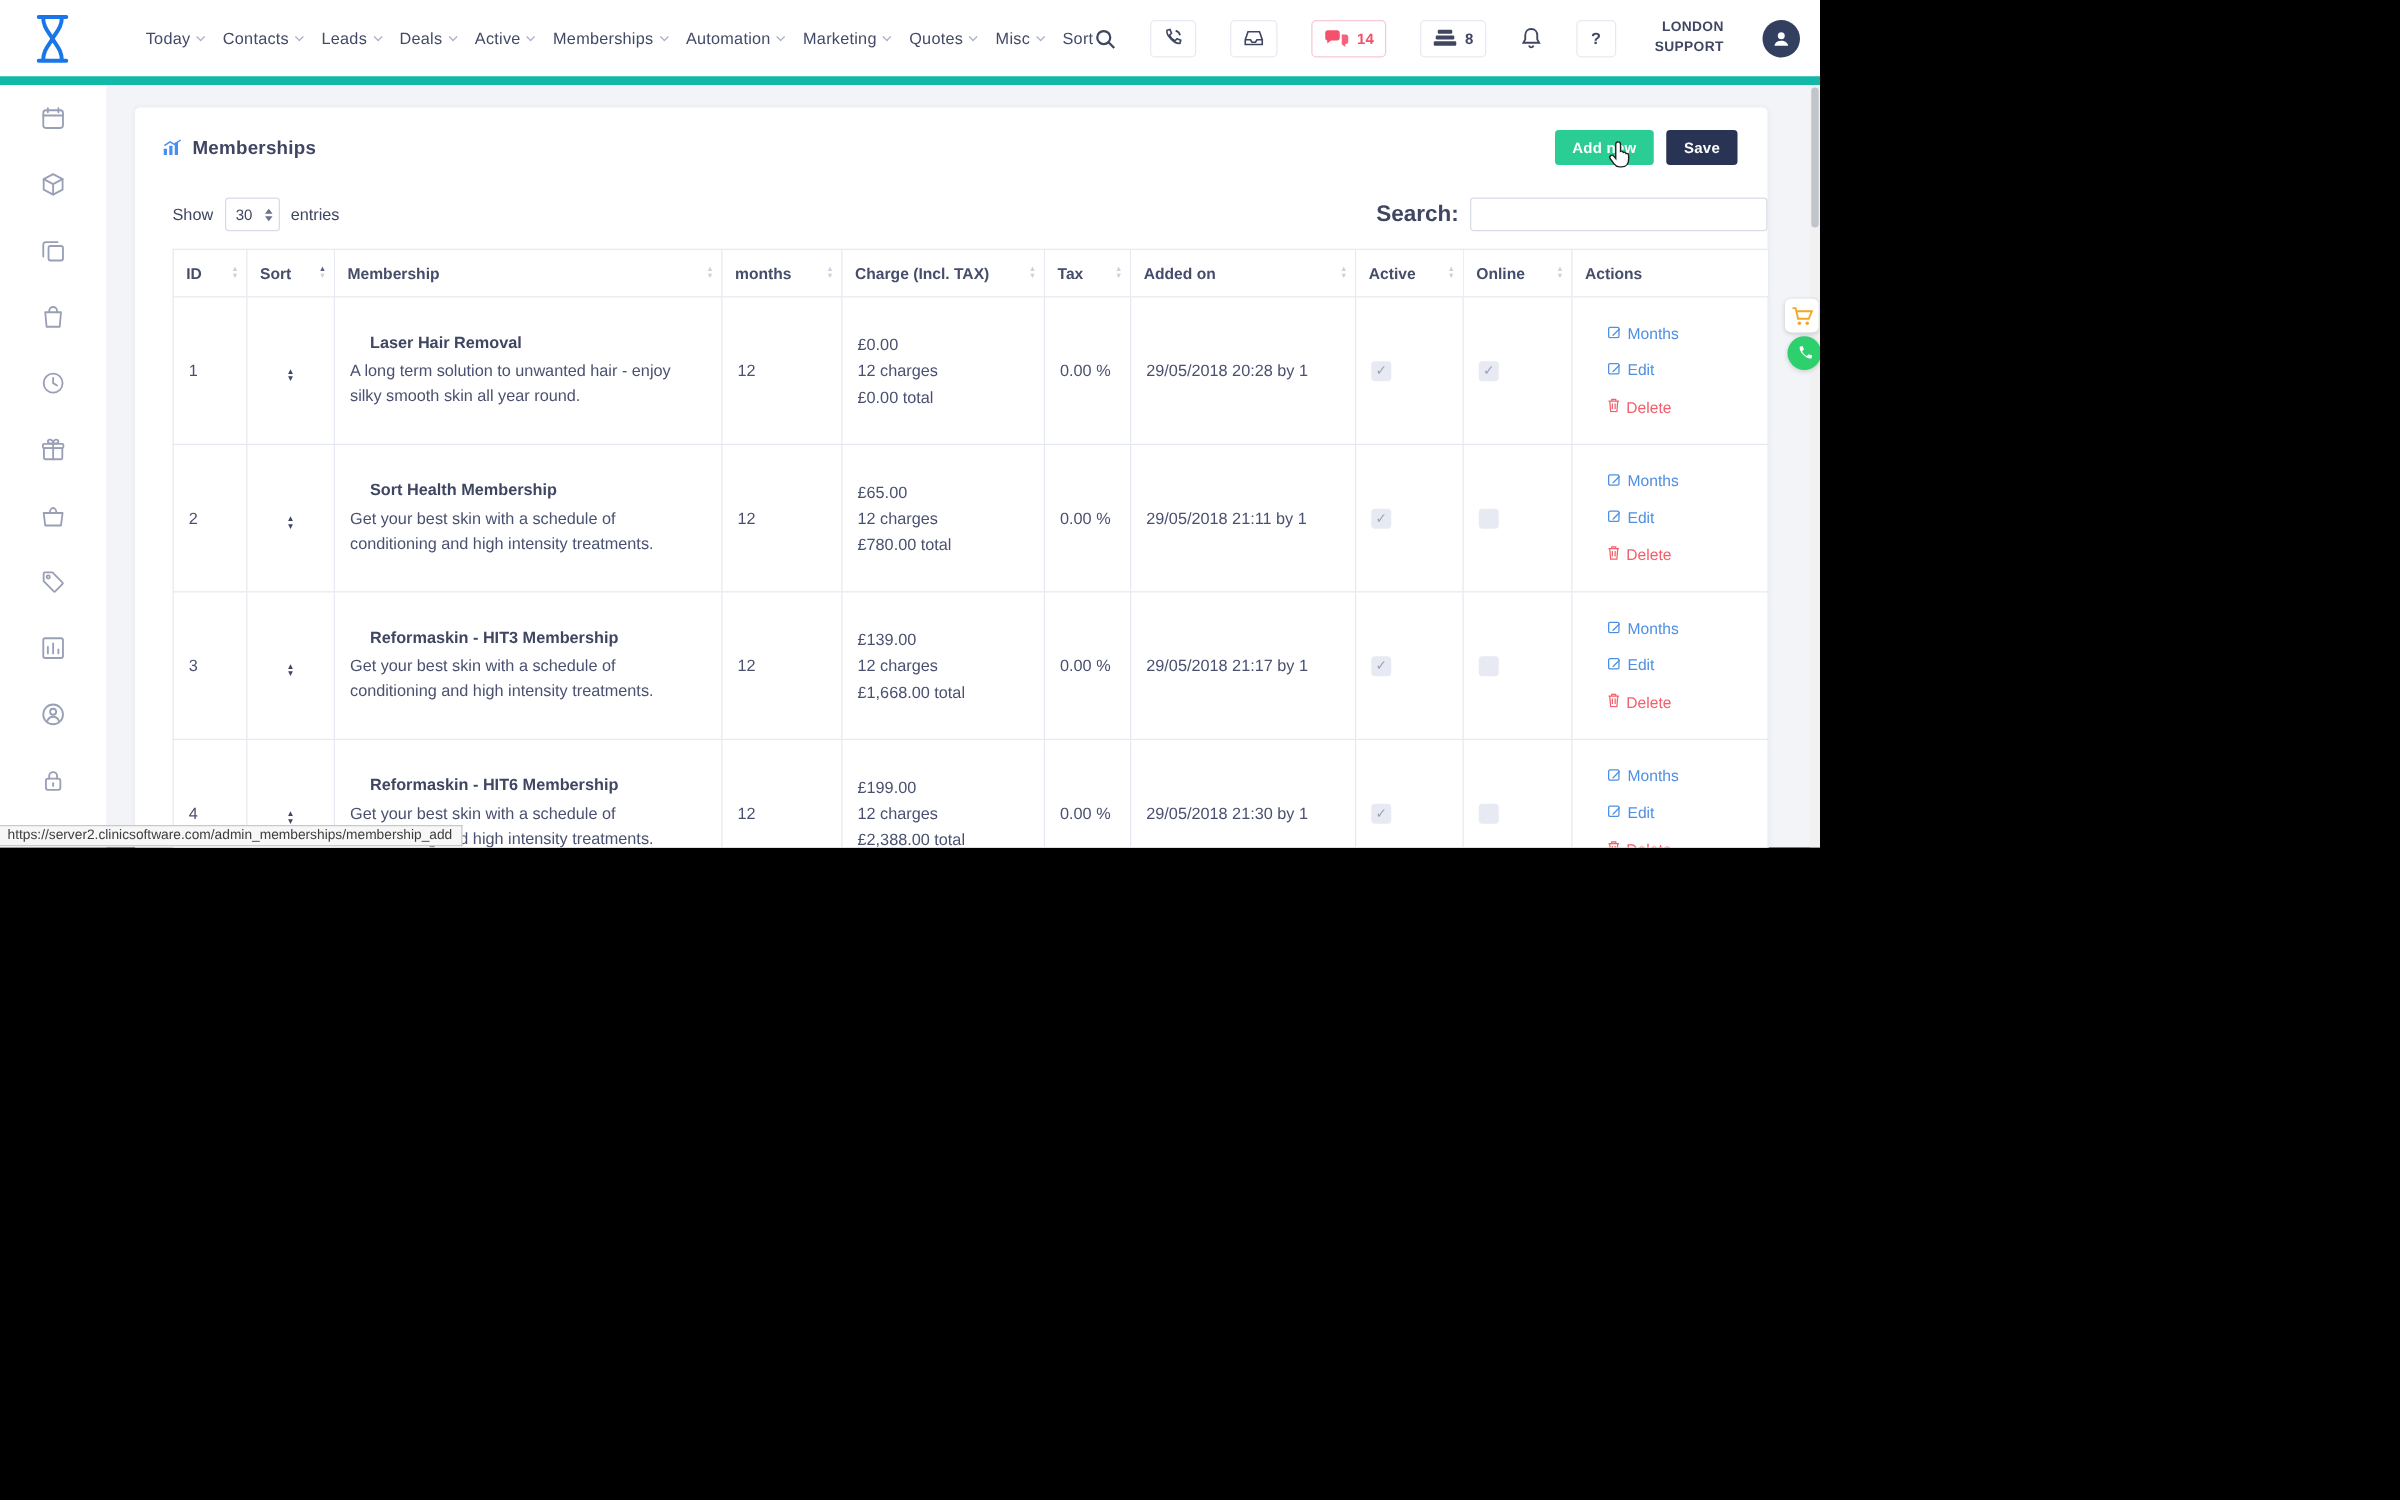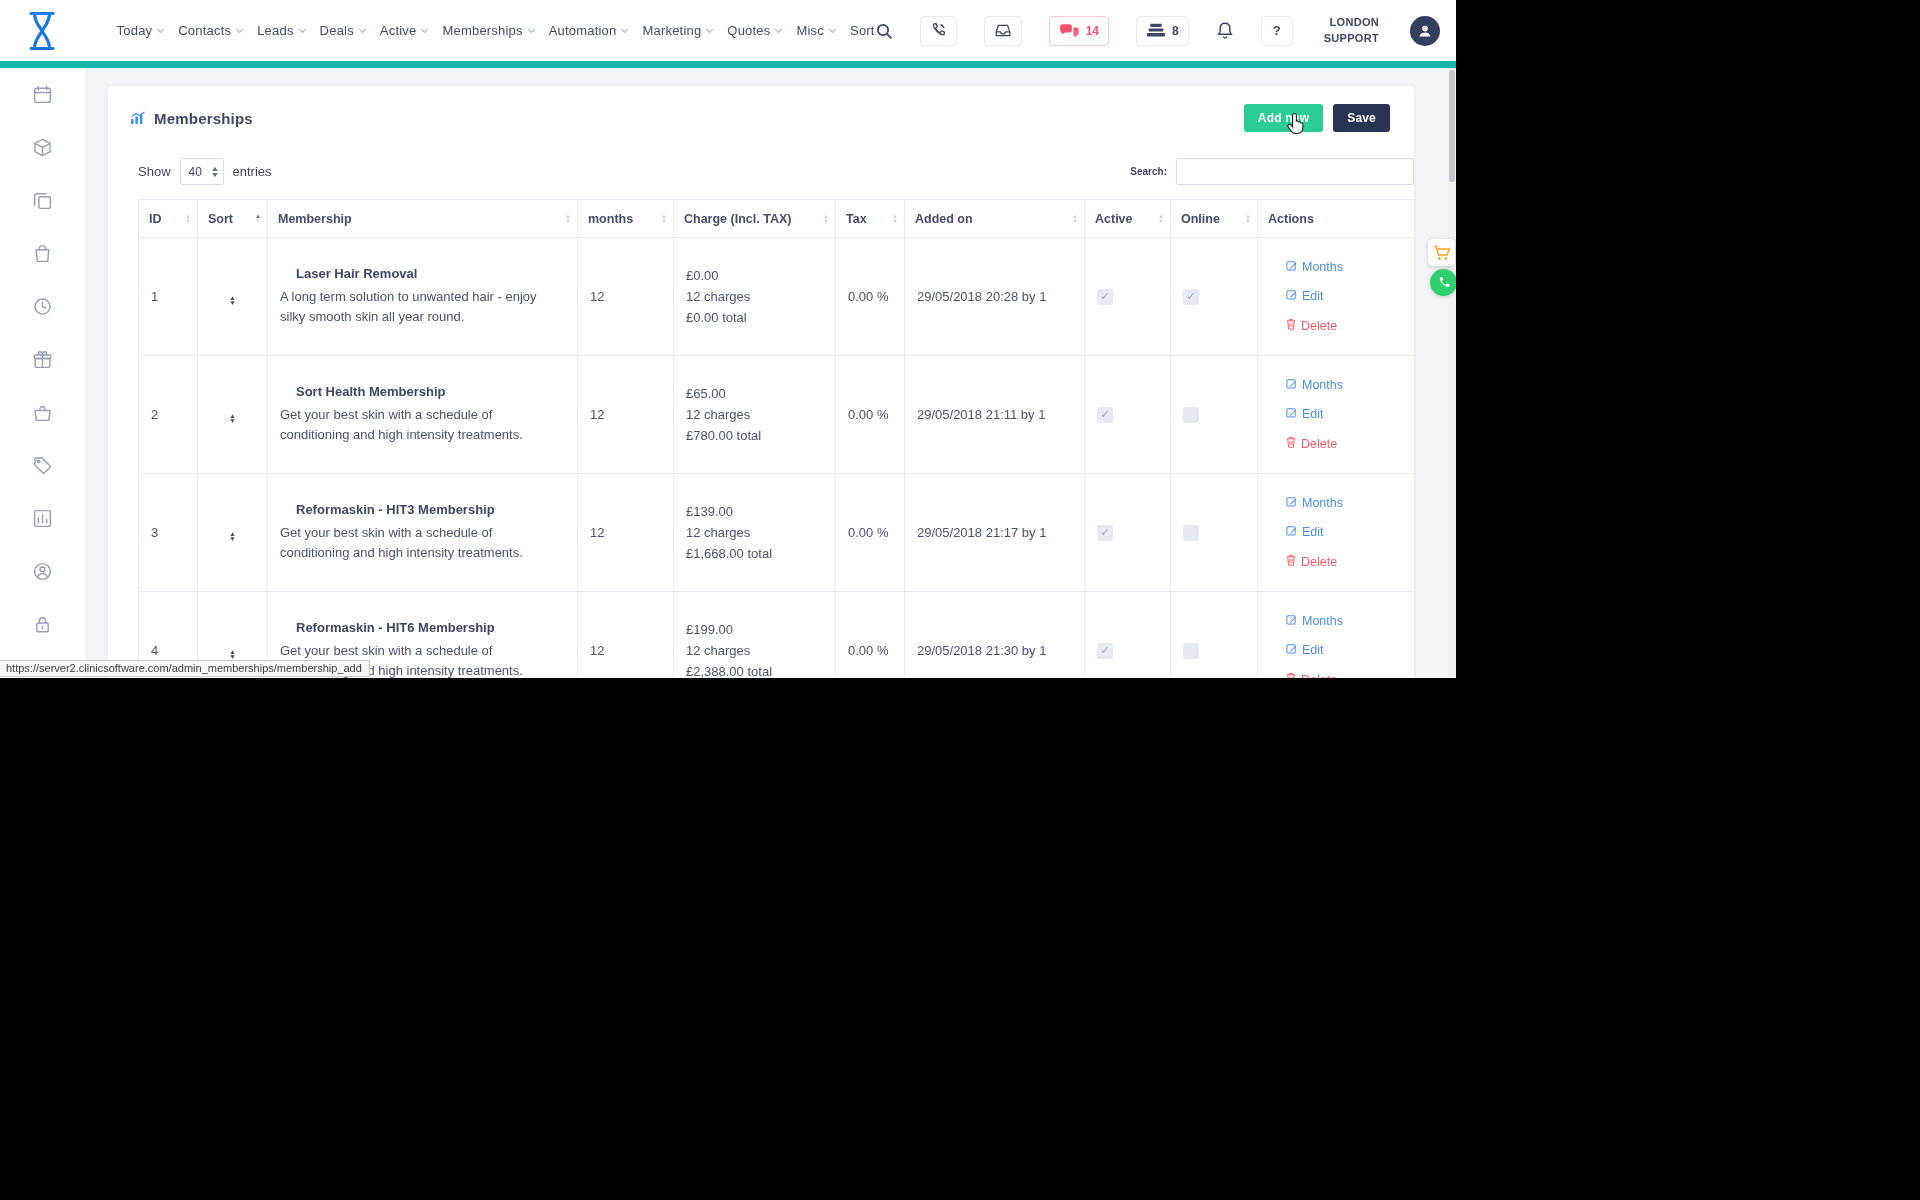--- a/index.html
+++ b/index.html
@@ -42,21 +42,21 @@
 
 .controls{display:flex;align-items:center;padding:16px 0 14px 30px;}
 .ctrl-left{display:flex;align-items:center;gap:9px;font-size:13px;color:#3f4662;}
 .select-box{width:44px;height:27px;border:1px solid #d8dce8;border-radius:3px;display:flex;align-items:center;padding:0 5px 0 8px;gap:4px;cursor:pointer;background:#fff;}
 .select-box .val{font-size:12px;color:#3f4662;flex:1;}
 .spin{display:flex;flex-direction:column;align-items:center;}
 .spin b{width:0;height:0;border-left:3.5px solid transparent;border-right:3.5px solid transparent;display:block;margin:1px 0;}
 .spin .up{border-bottom:4px solid #6a7189;}
 .spin .down{border-top:4px solid #6a7189;}
 .ctrl-right{margin-left:auto;display:flex;align-items:center;gap:9px;}
-.search-label{font-size:10px;font-weight:600;color:#3f4662;}
+.search-label{font-size:18px;font-weight:600;color:#3f4662;}
 .search-input{width:238px;height:27px;border:1px solid #d8dce8;border-radius:3px;background:#fff;outline:none;padding:0 8px;font-size:13px;color:#3f4662;font-family:inherit;}
 
 
 .tbl-wrap{padding-left:30px;}
 table.dt{border-collapse:collapse;table-layout:fixed;width:1276px;}
 .dt th,.dt td{border:1px solid #e6e9f1;}
 .dt th{height:38px;text-align:left;padding:0 10px;font-size:12.5px;font-weight:700;color:#454d6b;position:relative;background:#fff;}
 .sarr{position:absolute;right:6px;top:50%;transform:translateY(-50%);display:flex;flex-direction:column;line-height:5px;font-size:6px;color:#cdd1de;}
 .sarr i{font-style:normal;}
 .sarr.sorted i:first-child{color:#5a6280;}
@@ -285,21 +285,21 @@
         <div class="head-actions">
           <button class="btn btn-green">Add new</button>
           <button class="btn btn-navy">Save</button>
         </div>
       </div>
 
       <div class="controls">
         <div class="ctrl-left">
           <span>Show</span>
           <span class="select-box">
-            <span class="val">40</span>
+            <span class="val">30</span>
             <span class="spin">
                 <b class="up"></b>
                 <b class="down"></b>
               </span>
           </span>
           <span>entries</span>
         </div>
         <div class="ctrl-right">
           <span class="search-label">Search:</span>
           <input class="search-input" type="text" style="">

